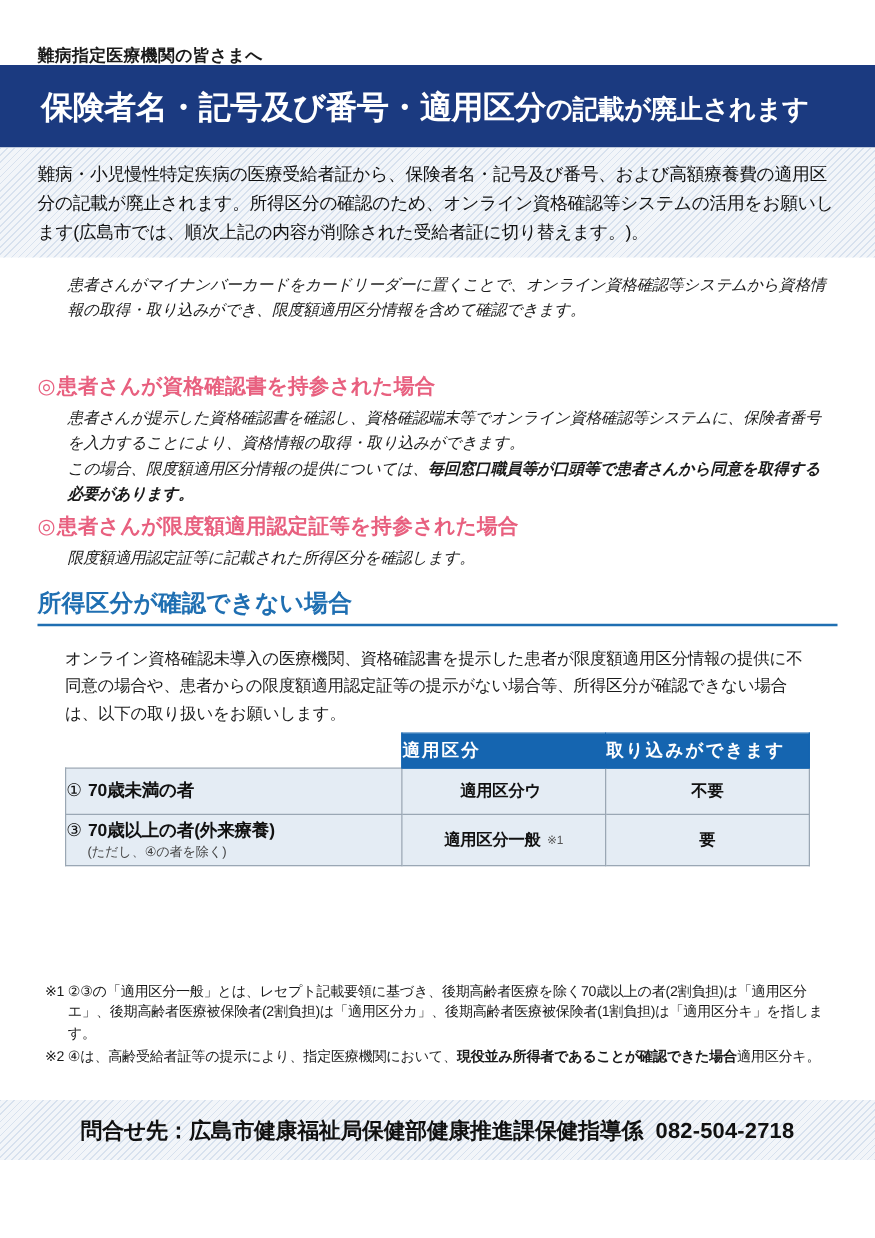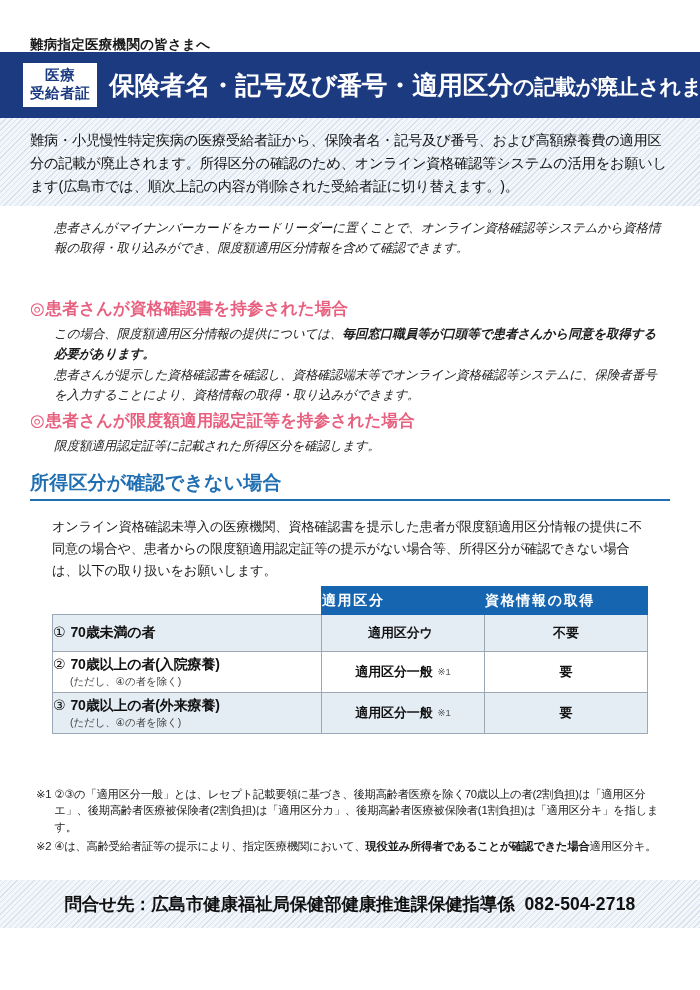--- a/index.html
+++ b/index.html
@@ -280,45 +280,41 @@
     white-space: nowrap;
   }
   .footer .tel { margin-left: 10px; letter-spacing: 0.01em; }
 </style>
 </head>
 <body>
 
 <div class="kicker">難病指定医療機関の皆さまへ</div>
 
 <div class="banner">
-  <div class="banner-badge">
-    <span>医療</span>
-    <span>受給者証</span>
-  </div>
   <div class="banner-title">
     <span class="big">保険者名・記号及び番号・適用区分</span>
     <span class="small">の記載が廃止されます</span>
   </div>
 </div>
 
 <div class="intro striped">
   <p>難病・小児慢性特定疾病の医療受給者証から、保険者名・記号及び番号、および高額療養費の適用区分の記載が廃止されます。所得区分の確認のため、オンライン資格確認等システムの活用をお願いします(広島市では、順次上記の内容が削除された受給者証に切り替えます。)。</p>
 </div>
 
 <div class="section" id="sec1">
   <div class="sec-body">患者さんがマイナンバーカードをカードリーダーに置くことで、オンライン資格確認等システムから資格情報の取得・取り込みができ、限度額適用区分情報を含めて確認できます。</div>
 </div>
 
 <div class="section" id="sec2">
   <div class="sec-head">
     <span class="mark">◎</span><span>患者さんが資格確認書を持参された場合</span>
   </div>
   <div class="sec-body">
+    <div>患者さんが提示した資格確認書を確認し、資格確認端末等でオンライン資格確認等システムに、保険者番号を入力することにより、資格情報の取得・取り込みができます。</div>
     <div><span>この場合、限度額適用区分情報の提供については、</span><span class="b">毎回窓口職員等が口頭等で患者さんから同意を取得する必要があります。</span></div>
-    <div>患者さんが提示した資格確認書を確認し、資格確認端末等でオンライン資格確認等システムに、保険者番号を入力することにより、資格情報の取得・取り込みができます。</div>
   </div>
 </div>
 
 <div class="section" id="sec3">
   <div class="sec-head">
     <span class="mark">◎</span><span>患者さんが限度額適用認定証等を持参された場合</span>
   </div>
   <div class="sec-body">限度額適用認定証等に記載された所得区分を確認します。</div>
 </div>
 
@@ -333,38 +329,30 @@
   <table class="cat">
     <colgroup>
         <col class="c1">
         <col class="c2">
         <col class="c3">
       </colgroup>
     <thead>
       <tr>
         <th class="corner"></th>
         <th class="hd">適用区分</th>
-        <th class="hd">資格情報の取得</th>
+        <th class="hd">取り込みができます</th>
       </tr>
     </thead>
     <tbody>
       <tr class="shade">
         <td class="lbl">
           <span class="main"><span class="num">①</span><span>70歳未満の者</span></span>
         </td>
         <td class="val"><span>適用区分ウ</span><span class="note"></span></td>
         <td class="mark">不要</td>
-      </tr>
-      <tr class="plain tall">
-        <td class="lbl">
-          <span class="main"><span class="num">②</span><span>70歳以上の者(入院療養)</span></span>
-          <span class="sub">(ただし、④の者を除く)</span>
-        </td>
-        <td class="val"><span>適用区分一般</span><span class="note">※1</span></td>
-        <td class="mark">要</td>
       </tr>
       <tr class="shade tall">
         <td class="lbl">
           <span class="main"><span class="num">③</span><span>70歳以上の者(外来療養)</span></span>
           <span class="sub">(ただし、④の者を除く)</span>
         </td>
         <td class="val"><span>適用区分一般</span><span class="note">※1</span></td>
         <td class="mark">要</td>
       </tr>
     </tbody>

